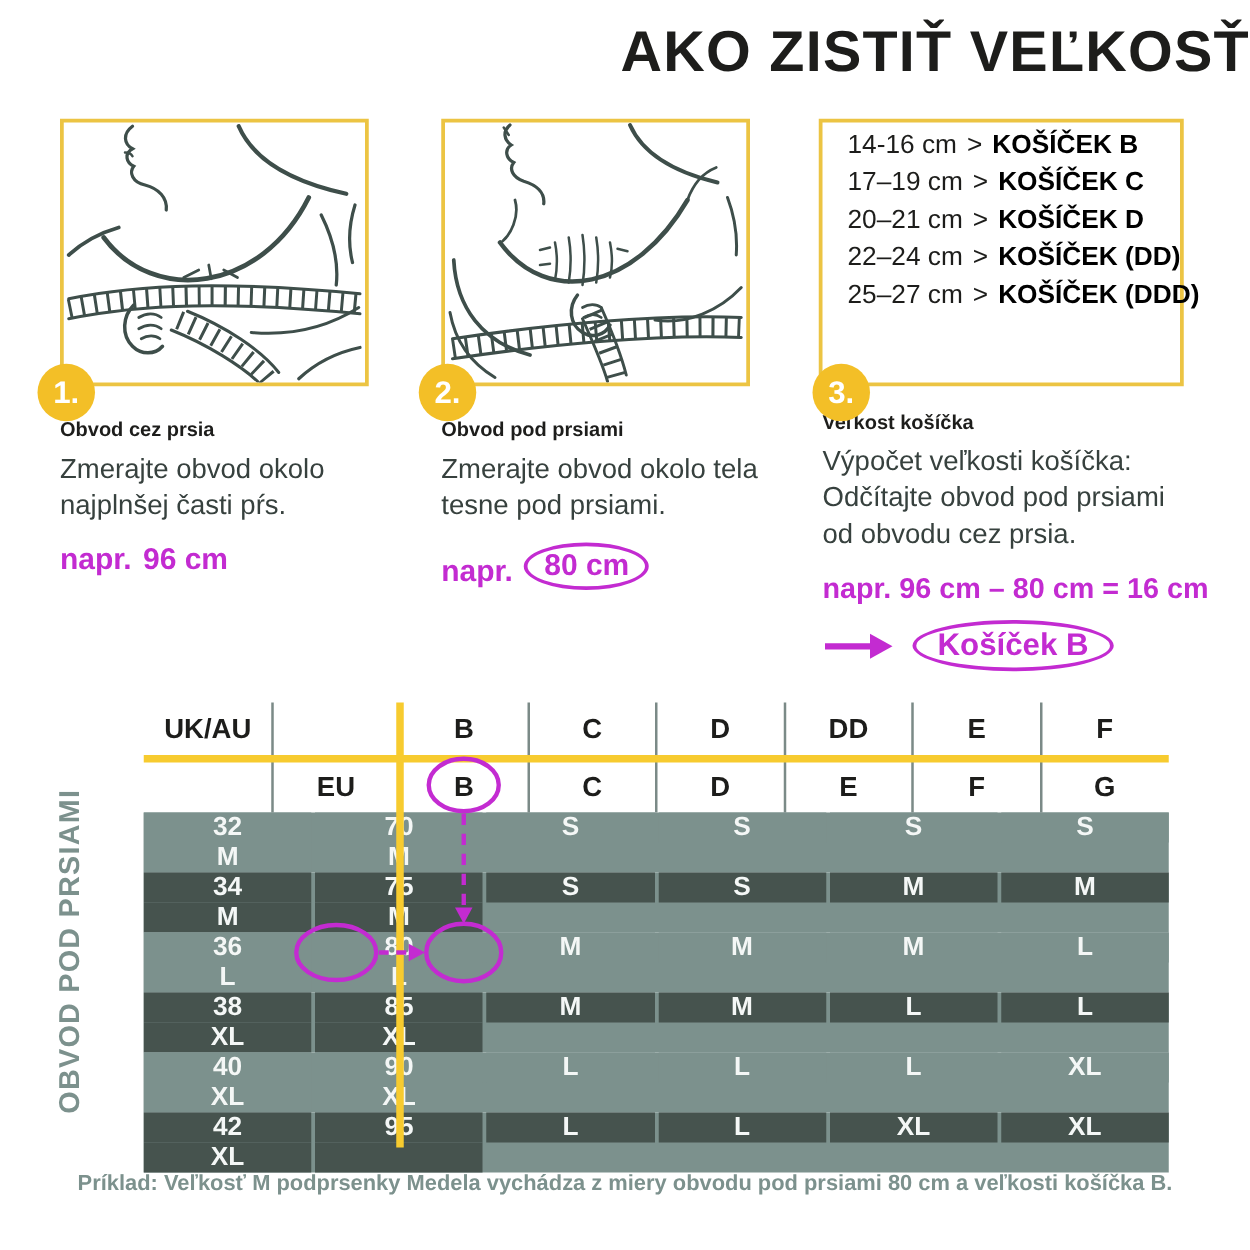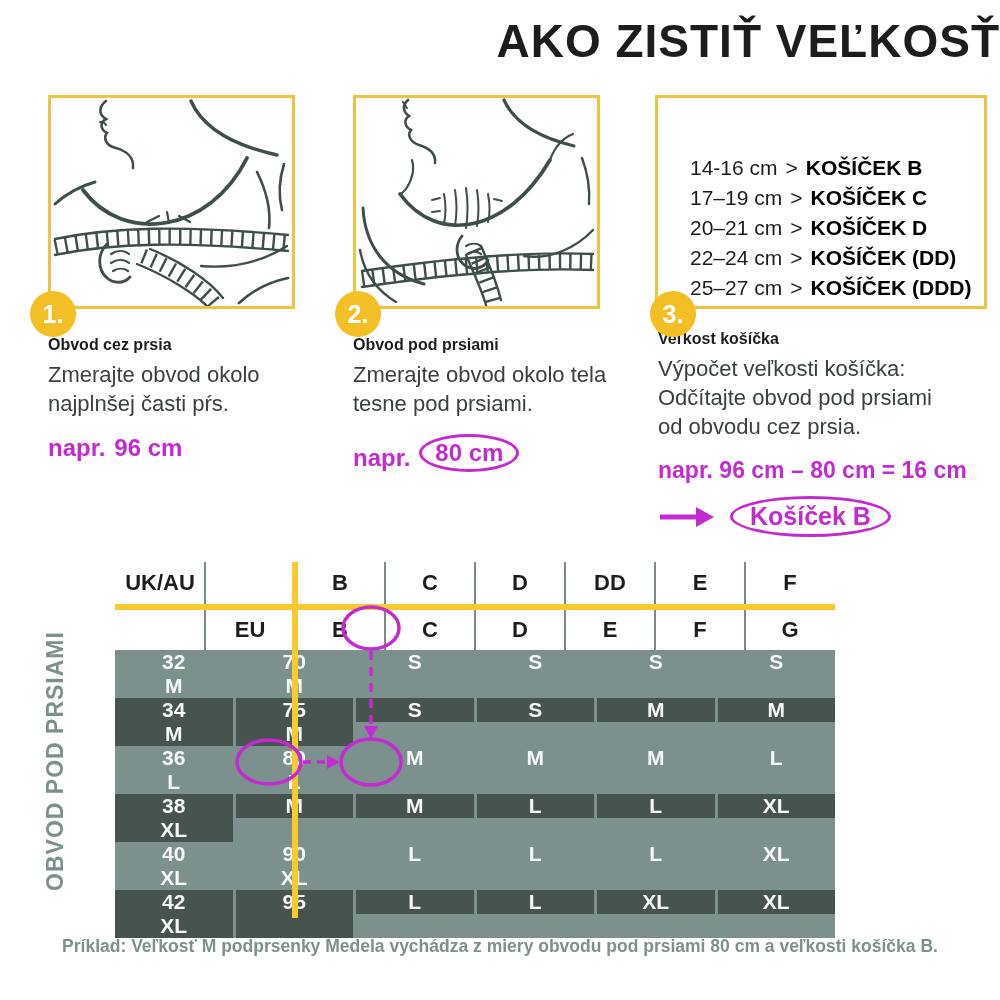--- a/index.html
+++ b/index.html
@@ -7,39 +7,39 @@
     width:1000px;height:1000px;position:relative;background:#ffffff;
     font-family:"Liberation Sans","DejaVu Sans",sans-serif;color:#1d1d1b;overflow:hidden;
   }
   .abs{position:absolute;}
   
   .page-title{top:14px;left:0;right:0;text-align:right;font-size:46px;font-weight:800;letter-spacing:1px;}
   
   .ybox{border:3px solid #ecc443;box-sizing:border-box;background:#fff;}
   .box1{left:48px;top:95px;width:247px;height:214px;}
   .box2{left:353px;top:95px;width:247px;height:214px;}
-  .box3{left:655px;top:95px;width:332px;height:214px;display:flex;flex-direction:column;justify-content:flex-end;padding-left:32px;}
+  .box3{left:655px;top:95px;width:292px;height:214px;display:flex;flex-direction:column;justify-content:flex-start;padding-left:20px;}
   .cup-row{display:flex;align-items:baseline;gap:8px;margin:6px 0;font-size:21px;white-space:nowrap;}
   .cup-range{font-weight:400;color:#1d1d1b;}
   .cup-sep{font-weight:400;color:#1d1d1b;}
   .cup-name{font-weight:800;color:#000;}
   
   .step-circle{width:46px;height:46px;border-radius:50%;background:#f3bf27;color:#fff;
     display:flex;align-items:center;justify-content:center;font-size:25px;font-weight:800;z-index:5;}
   
   .step-head{font-size:16px;font-weight:800;margin:0 0 6px 0;color:#1d1d1b;}
   .step-body{font-size:22px;line-height:29px;color:#37413e;font-weight:400;white-space:pre-line;}
   .magenta{color:#c32bd1;}
   .example-row{display:flex;align-items:flex-end;gap:9px;margin-top:16px;font-size:24px;font-weight:800;}
   .oval{border:3px solid #c32bd1;border-radius:50%;padding:2px 13px;display:inline-block;}
   .formula{margin-top:16px;font-size:23px;font-weight:800;white-space:nowrap;}
   .result-row{display:flex;align-items:center;gap:14px;margin-top:12px;}
   .result-oval{border:3.5px solid #c32bd1;border-radius:50%;padding:3px 17px;font-size:25px;font-weight:800;}
   
-  .size-table{left:115px;top:562px;width:720px;height:356px;}
+  .size-table{left:115px;top:562px;width:820px;height:356px;}
   .hrow{position:absolute;left:0;width:100%;display:grid;grid-template-columns:repeat(8,1fr);}
   .hrow1{top:0;height:42px;}
   .hrow2{top:48px;height:40px;text-align:center;}
   .h-cell{display:flex;align-items:center;justify-content:center;font-size:22px;font-weight:800;color:#1d1d1b;}
   .t-body{position:absolute;top:88px;bottom:0;left:0;width:100%;display:flex;flex-direction:column;}
   .t-row{flex:1;display:grid;grid-template-columns:repeat(6,1fr);column-gap:3px;}
   .t-row.light{background:#7c918d;}
   .t-row.dark{background:#7c918d;}
   .t-row.light .t-cell{background:#7c918d;}
   .t-row.dark .t-cell{background:#46534e;}
@@ -238,20 +238,21 @@
         <div class="t-cell">80</div>
         <div class="t-cell">M</div>
         <div class="t-cell">M</div>
         <div class="t-cell">M</div>
         <div class="t-cell">L</div>
         <div class="t-cell">L</div>
         <div class="t-cell">L</div>
       </div>
       <div class="t-row dark">
         <div class="t-cell">38</div>
+        <div class="t-cell">85</div>
         <div class="t-cell">M</div>
         <div class="t-cell">M</div>
         <div class="t-cell">L</div>
         <div class="t-cell">L</div>
         <div class="t-cell">XL</div>
         <div class="t-cell">XL</div>
       </div>
       <div class="t-row light">
         <div class="t-cell">40</div>
         <div class="t-cell">90</div>

